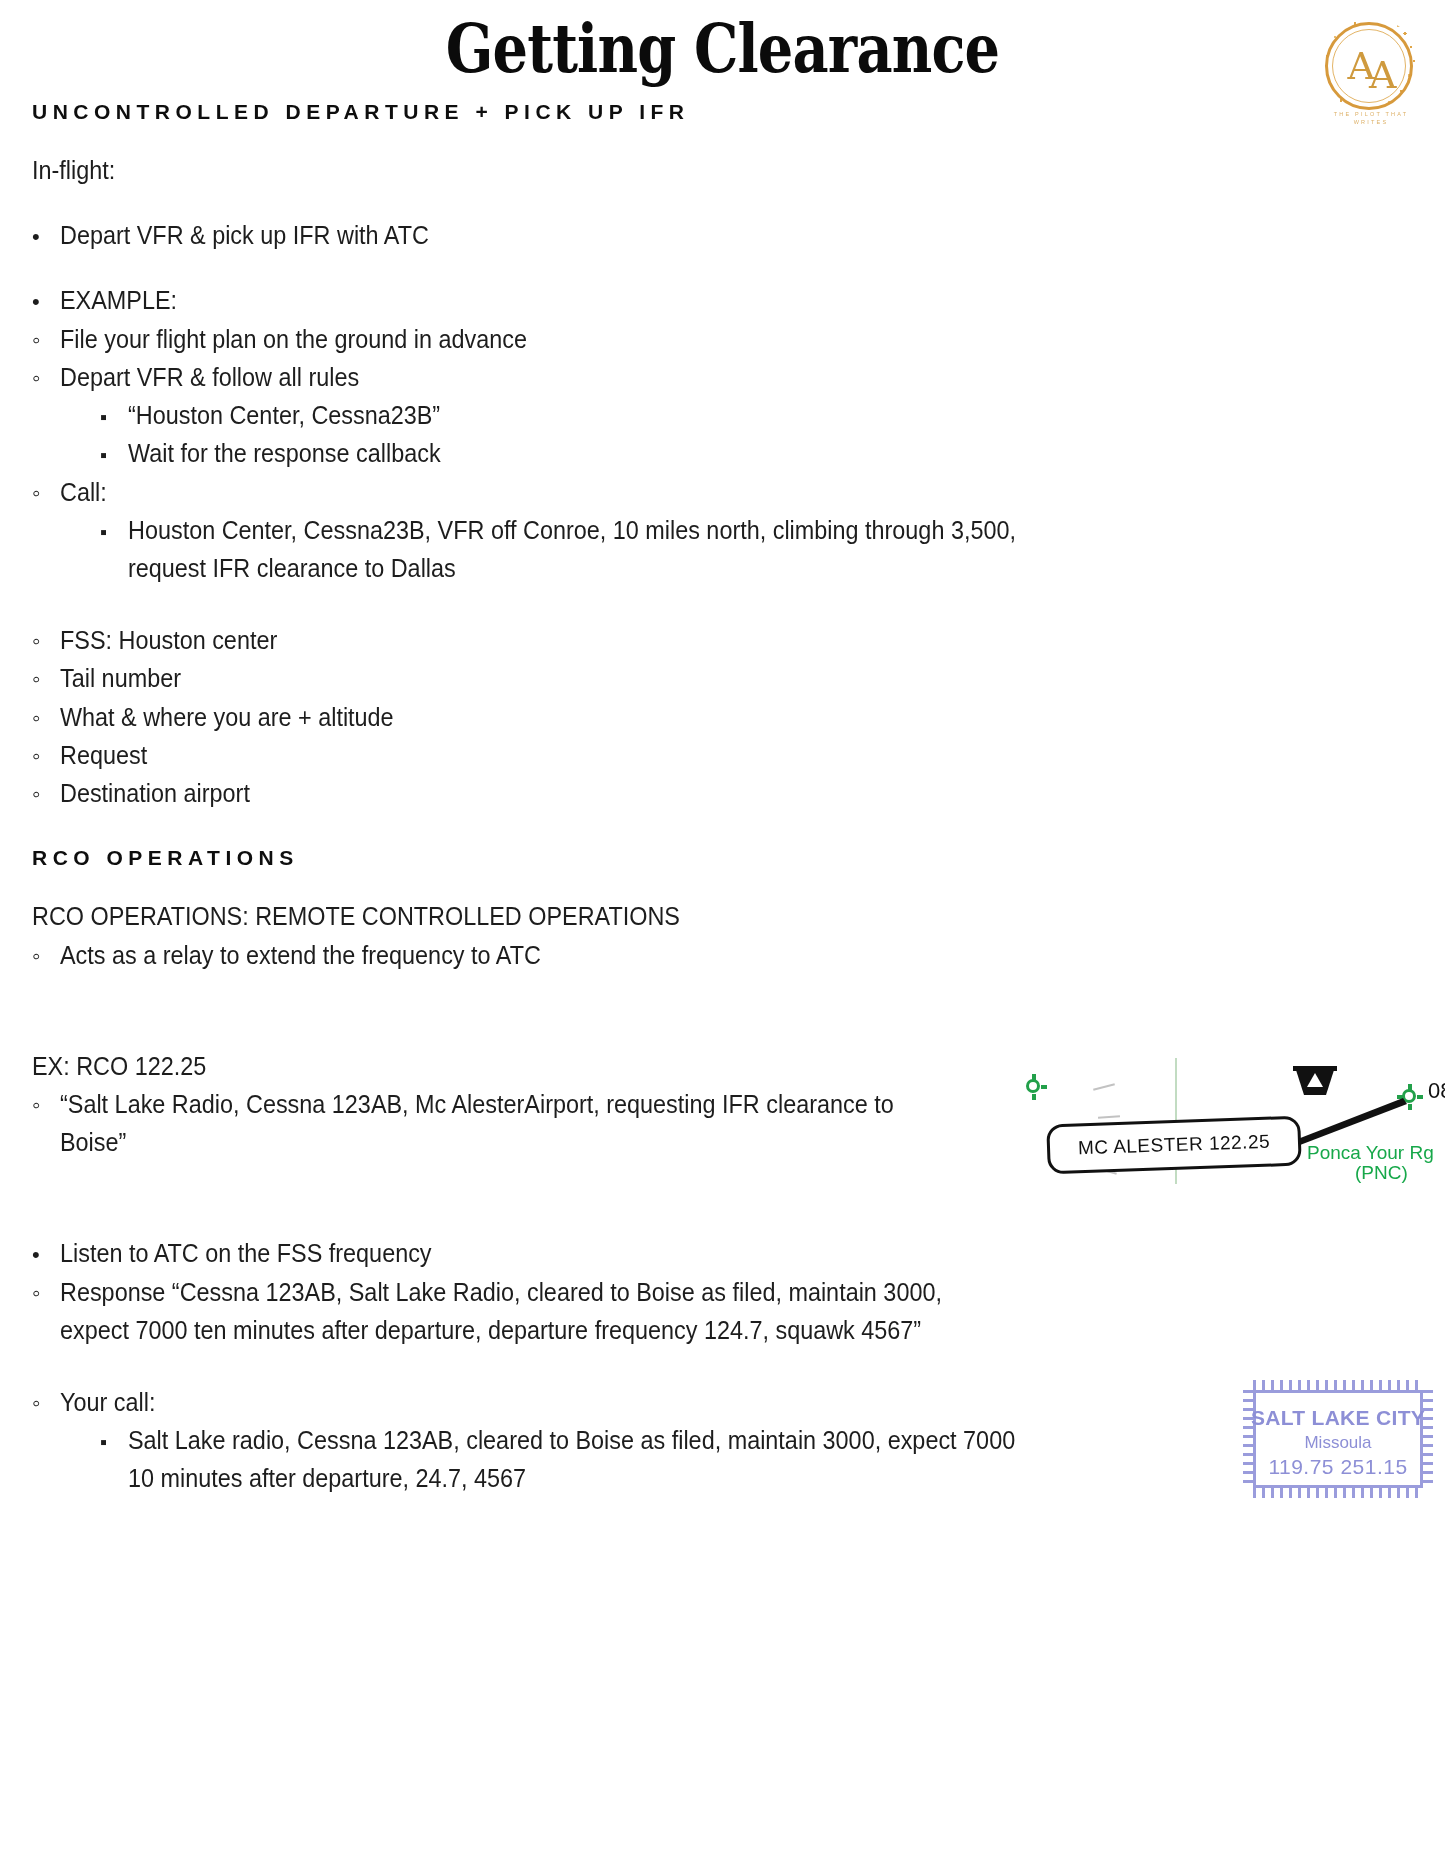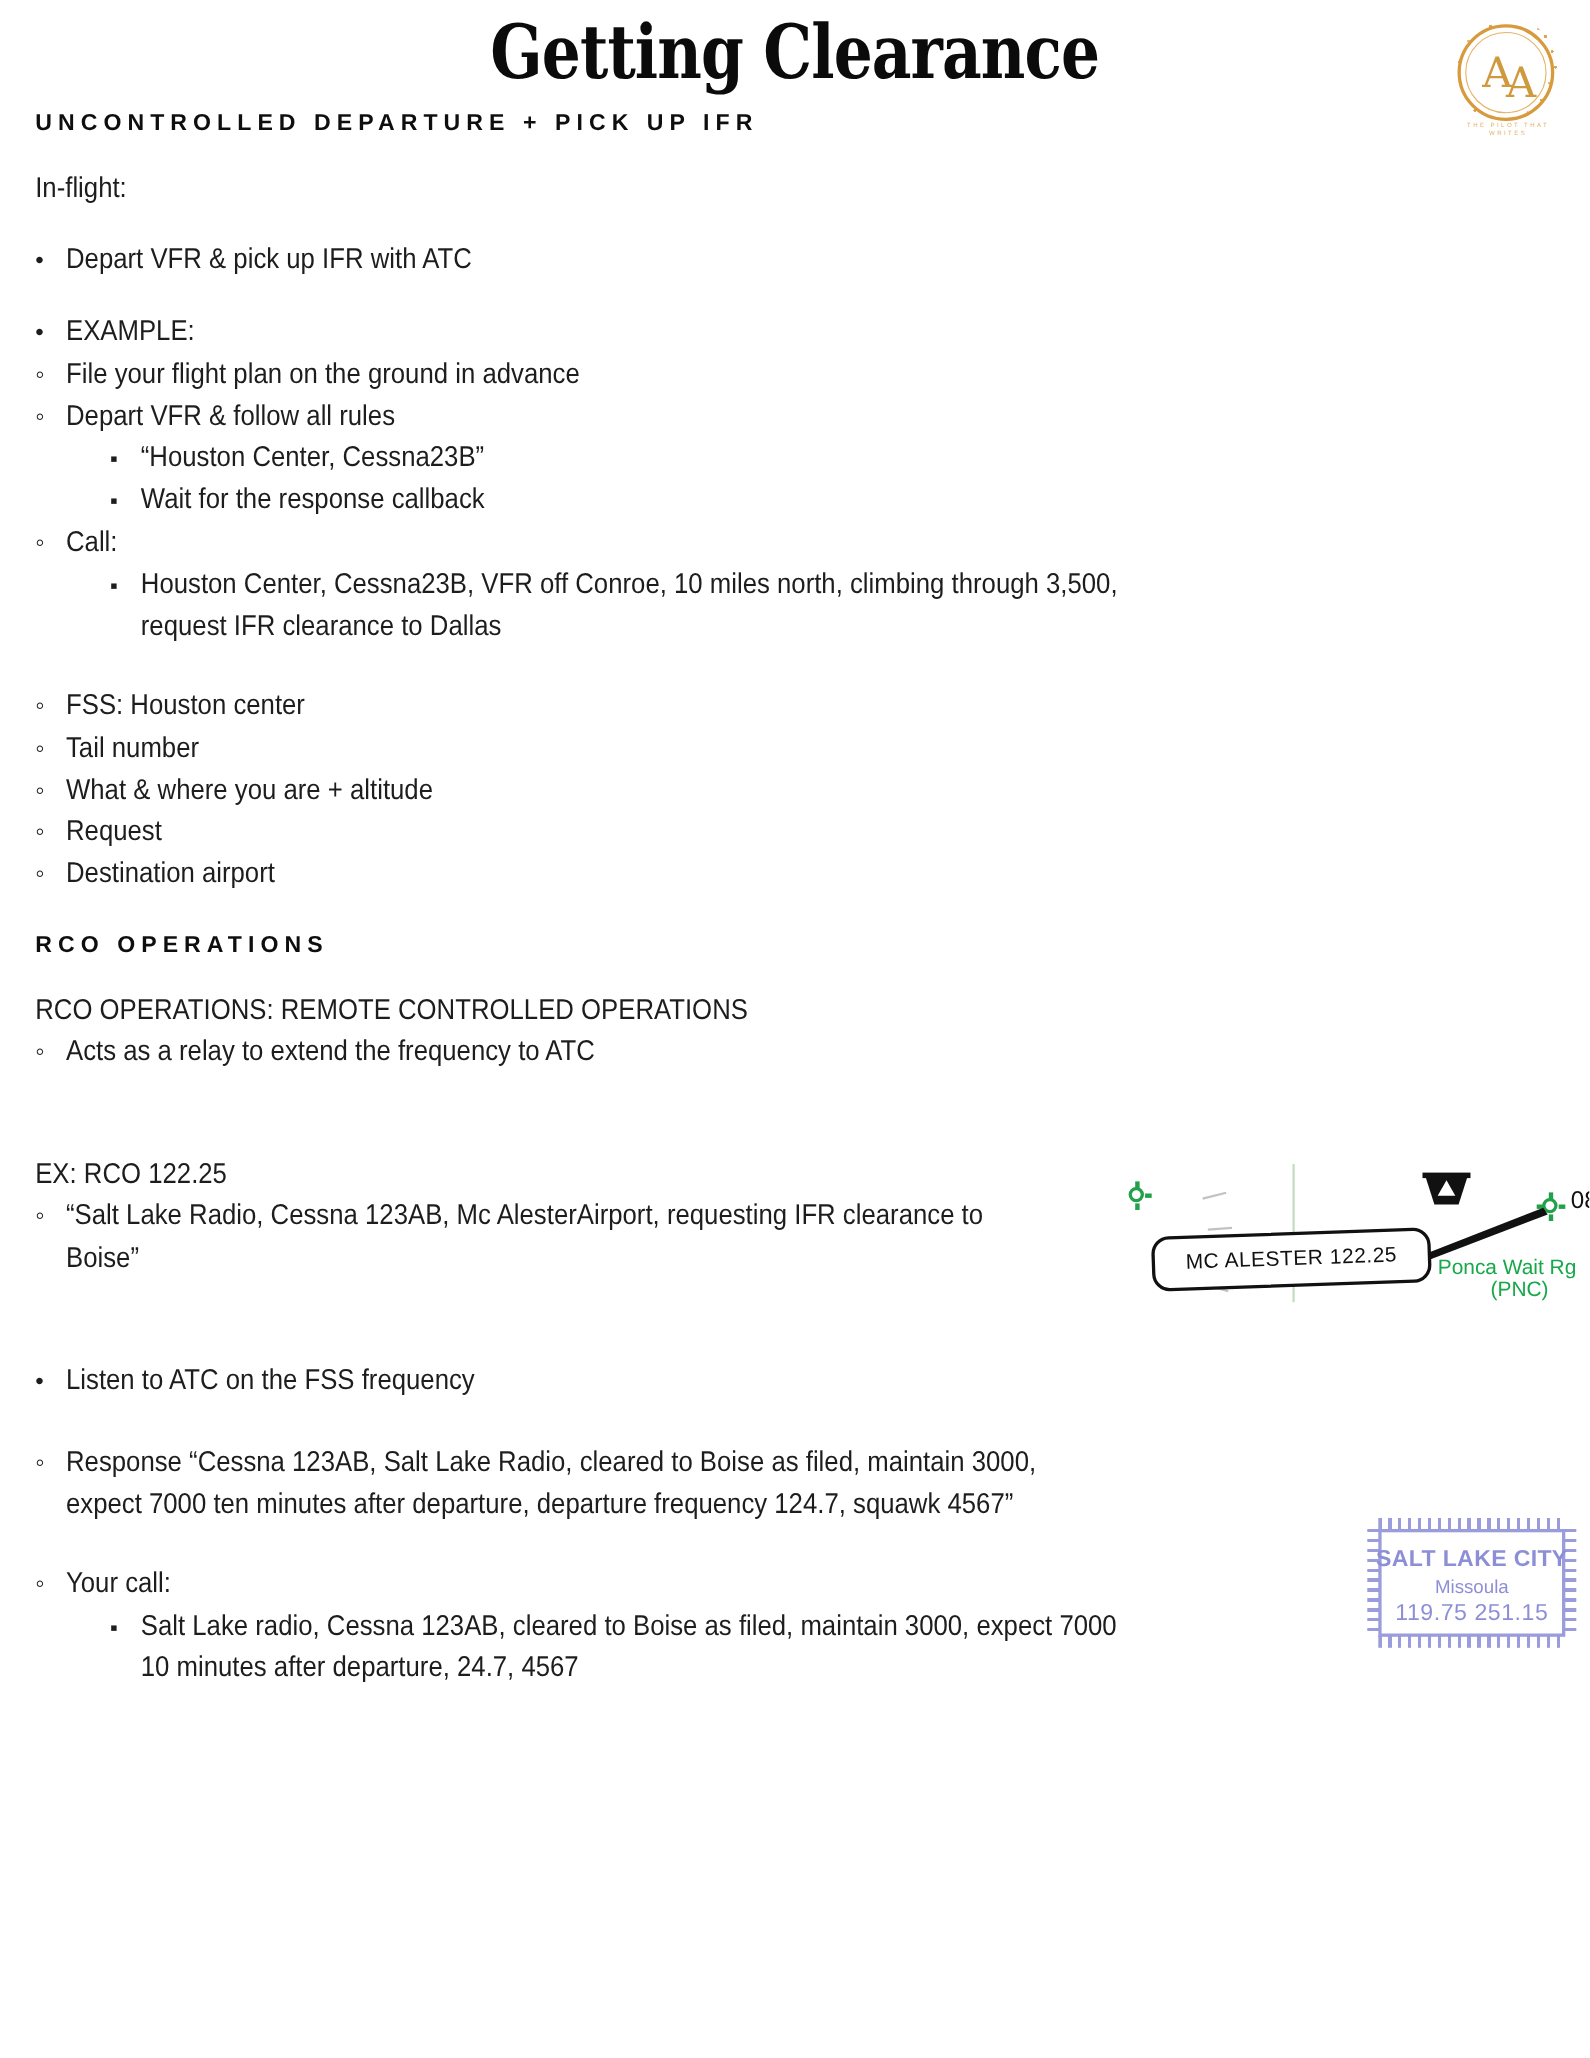--- a/index.html
+++ b/index.html
@@ -430,21 +430,21 @@
     <div class="txt body-text"><span class="cond">“Salt Lake Radio, Cessna 123AB, Mc AlesterAirport, requesting IFR clearance to Boise”</span></div>
   </div>
 
   <div class="spacer-lg"></div>
 
   <div class="line lvl0">
     <div class="bullet disc"></div>
     <div class="txt body-text"><span class="cond">Listen to ATC on the FSS frequency</span></div>
   </div>
 
-  <div class="line lvl1" style="padding-right:380px;margin-top:36px;">
+  <div class="line lvl1" style="padding-right:380px;">
     <div class="bullet circle"></div>
     <div class="txt body-text"><span class="cond">Response “Cessna 123AB, Salt Lake Radio, cleared to Boise as filed, maintain 3000, expect 7000 ten minutes after departure, departure frequency 124.7, squawk 4567”</span></div>
   </div>
 
   <div class="spacer-md"></div>
 
   <div class="line lvl1">
     <div class="bullet circle"></div>
     <div class="txt body-text"><span class="cond">Your call:</span></div>
   </div>
@@ -488,21 +488,21 @@
   </div>
 
   <div class="chart-black-label" style="left:443px; top:20px;">08</div>
 
   <svg style="position:absolute; left:300px; top:38px; width:125px; height:54px;" viewBox="0 0 125 54">
     <path d="M0 48 L118 2 L122 8 L2 54 Z" fill="#111"></path>
   </svg>
 
   <div class="freq-box" style="left:62px; top:62px; width:248px; height:44px;">MC ALESTER  122.25</div>
 
-  <div class="chart-green-label" style="left:322px; top:84px;">Ponca Wait Rg</div>
+  <div class="chart-green-label" style="left:322px; top:84px;">Ponca Your Rg</div>
   <div class="chart-green-label" style="left:370px; top:104px;">(PNC)</div>
 </div>
 
 <div class="fss-stamp">
   <div class="teeth-h" style="top:0;"></div>
   <div class="teeth-h" style="bottom:0;"></div>
   <div class="teeth-v" style="left:0;"></div>
   <div class="teeth-v" style="right:0;"></div>
   <div class="frame"></div>
   <div class="line1">SALT LAKE CITY</div>

